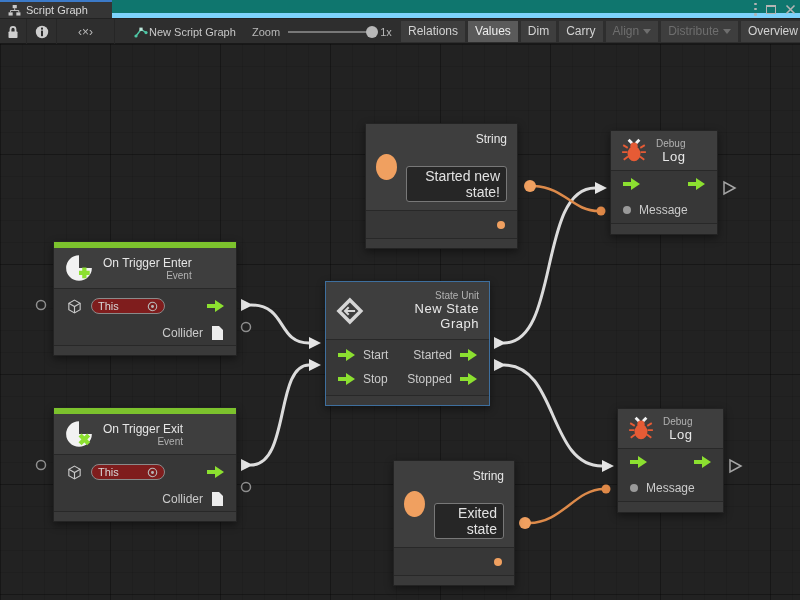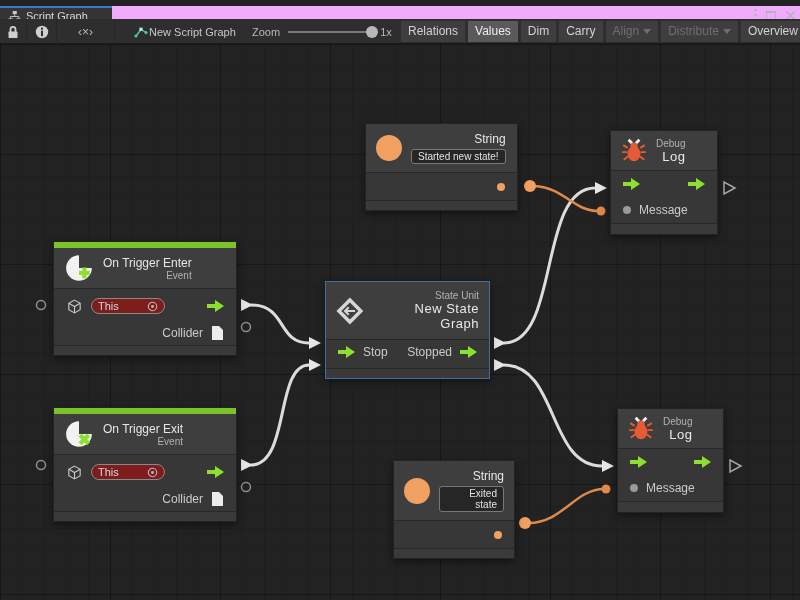--- a/index.html
+++ b/index.html
@@ -1,22 +1,22 @@
 <!DOCTYPE html>
 <html><head>
 <meta charset="utf-8">
 <style>
   * { margin:0; padding:0; box-sizing:border-box; }
   html,body { width:800px; height:600px; overflow:hidden; background:#222;
               font-family:"Liberation Sans", sans-serif; }
   #app { position:relative; width:800px; height:600px; background:#222; }
 
   
-  .tabstrip { position:absolute; left:0; top:6px; width:800px; height:18px;
-              background:#f0abfc; border-bottom:5px solid #7dd3fc; }
+  .tabstrip { position:absolute; left:0; top:0; width:800px; height:18px;
+              background:#0f766e; border-bottom:5px solid #7dd3fc; }
   .tab { position:absolute; left:0; top:0; height:18px; width:112px; background:#353535;
          border-top:2px solid #3c7ac8; display:flex; align-items:center; gap:5px;
          padding:0 8px; color:#d8d8d8; font-size:11px; }
   .winbtns { position:absolute; right:4px; top:0; height:18px; display:flex;
              align-items:center; gap:9px; }
   .kebab { width:3px; height:13px; display:flex; flex-direction:column;
            justify-content:space-between; align-items:center; }
   .kebab i { width:2.5px; height:2.5px; background:#b4b4b4; border-radius:50%; display:block; }
   .maxbox { width:10px; height:9px; border:1.5px solid #b4b4b4; border-top-width:2.5px; }
 
@@ -56,22 +56,22 @@
   .node { position:absolute; z-index:2; background:#373737; border:1px solid #232323;
           box-shadow:0 3px 8px rgba(0,0,0,0.45); color:#ddd;text-align:right; }
   .node.selected { border:1px solid #3e6f9e; }
   .node-header { background:#3e3e3e; border-bottom:1px solid #282828; display:flex;
                  align-items:center; gap:9px; padding:6px 10px; }
   .node-footer { background:#3a3a3a; border-top:1px solid #282828; }
   .greenbar { height:6px; background:#7cc22d; }
   .ntitle { font-size:12px; color:#e6e6e6; }
   .nsub { font-size:10px; color:#b2b2b2; }
   .nbig { font-size:13px; color:#e8e8e8; letter-spacing:0.5px; }
-  .pill { margin-top:3px; background:#262626; border:1px solid #787878; border-radius:3px;
-          padding:1px 6px; font-size:10px; color:#e2e2e2; }
+  .pill { margin-top:20px; background:#262626; border:1px solid #787878; border-radius:3px;
+          padding:1px 6px; font-size:14px; color:#e2e2e2; }
   .drop { display:flex; align-items:center; justify-content:space-between; width:74px;
           background:#7f1d1d; border:1px solid #8a8a8a; border-radius:9px; padding:1px 6px;
           font-size:11px; color:#d8d8d8; }
   .prow { display:flex; align-items:center; gap:8px; padding:0 12px; font-size:12px; color:#cbcbcb; }
   .dot { border-radius:50%; display:inline-block; }
   .spacer { flex:1; }
 </style>
 </head>
 <body>
 
@@ -286,20 +286,31 @@
     <div class="node-header" style="padding:8px 10px;">
       <svg width="28" height="28" viewBox="0 0 24 24">
         <path d="M12 2.5l9.5 9.5-9.5 9.5L2.5 12z" fill="none" stroke="#d6d6d6" stroke-width="3"></path>
         <path d="M16.5 12h-8M11 8.8L7.8 12l3.2 3.2" stroke="#d6d6d6" stroke-width="1.8" fill="none"></path>
       </svg>
       <div>
         <div class="nsub">State Unit</div>
         <div class="nbig">New State Graph</div>
       </div>
     </div>
+    <div class="prow" style="height:24px; margin-top:3px;">
+      <svg width="17" height="12" viewBox="0 0 17 12">
+          <path d="M0 4h8V0l9 6-9 6V8H0z" fill="#8ce030"></path>
+        </svg>
+      <span>Start</span>
+      <span class="spacer"></span>
+      <span>Started</span>
+      <svg width="17" height="12" viewBox="0 0 17 12">
+          <path d="M0 4h8V0l9 6-9 6V8H0z" fill="#8ce030"></path>
+        </svg>
+    </div>
     <div class="prow" style="height:24px;">
       <svg width="17" height="12" viewBox="0 0 17 12">
           <path d="M0 4h8V0l9 6-9 6V8H0z" fill="#8ce030"></path>
         </svg>
       <span>Stop</span>
       <span class="spacer"></span>
       <span>Stopped</span>
       <svg width="17" height="12" viewBox="0 0 17 12">
           <path d="M0 4h8V0l9 6-9 6V8H0z" fill="#8ce030"></path>
         </svg>

